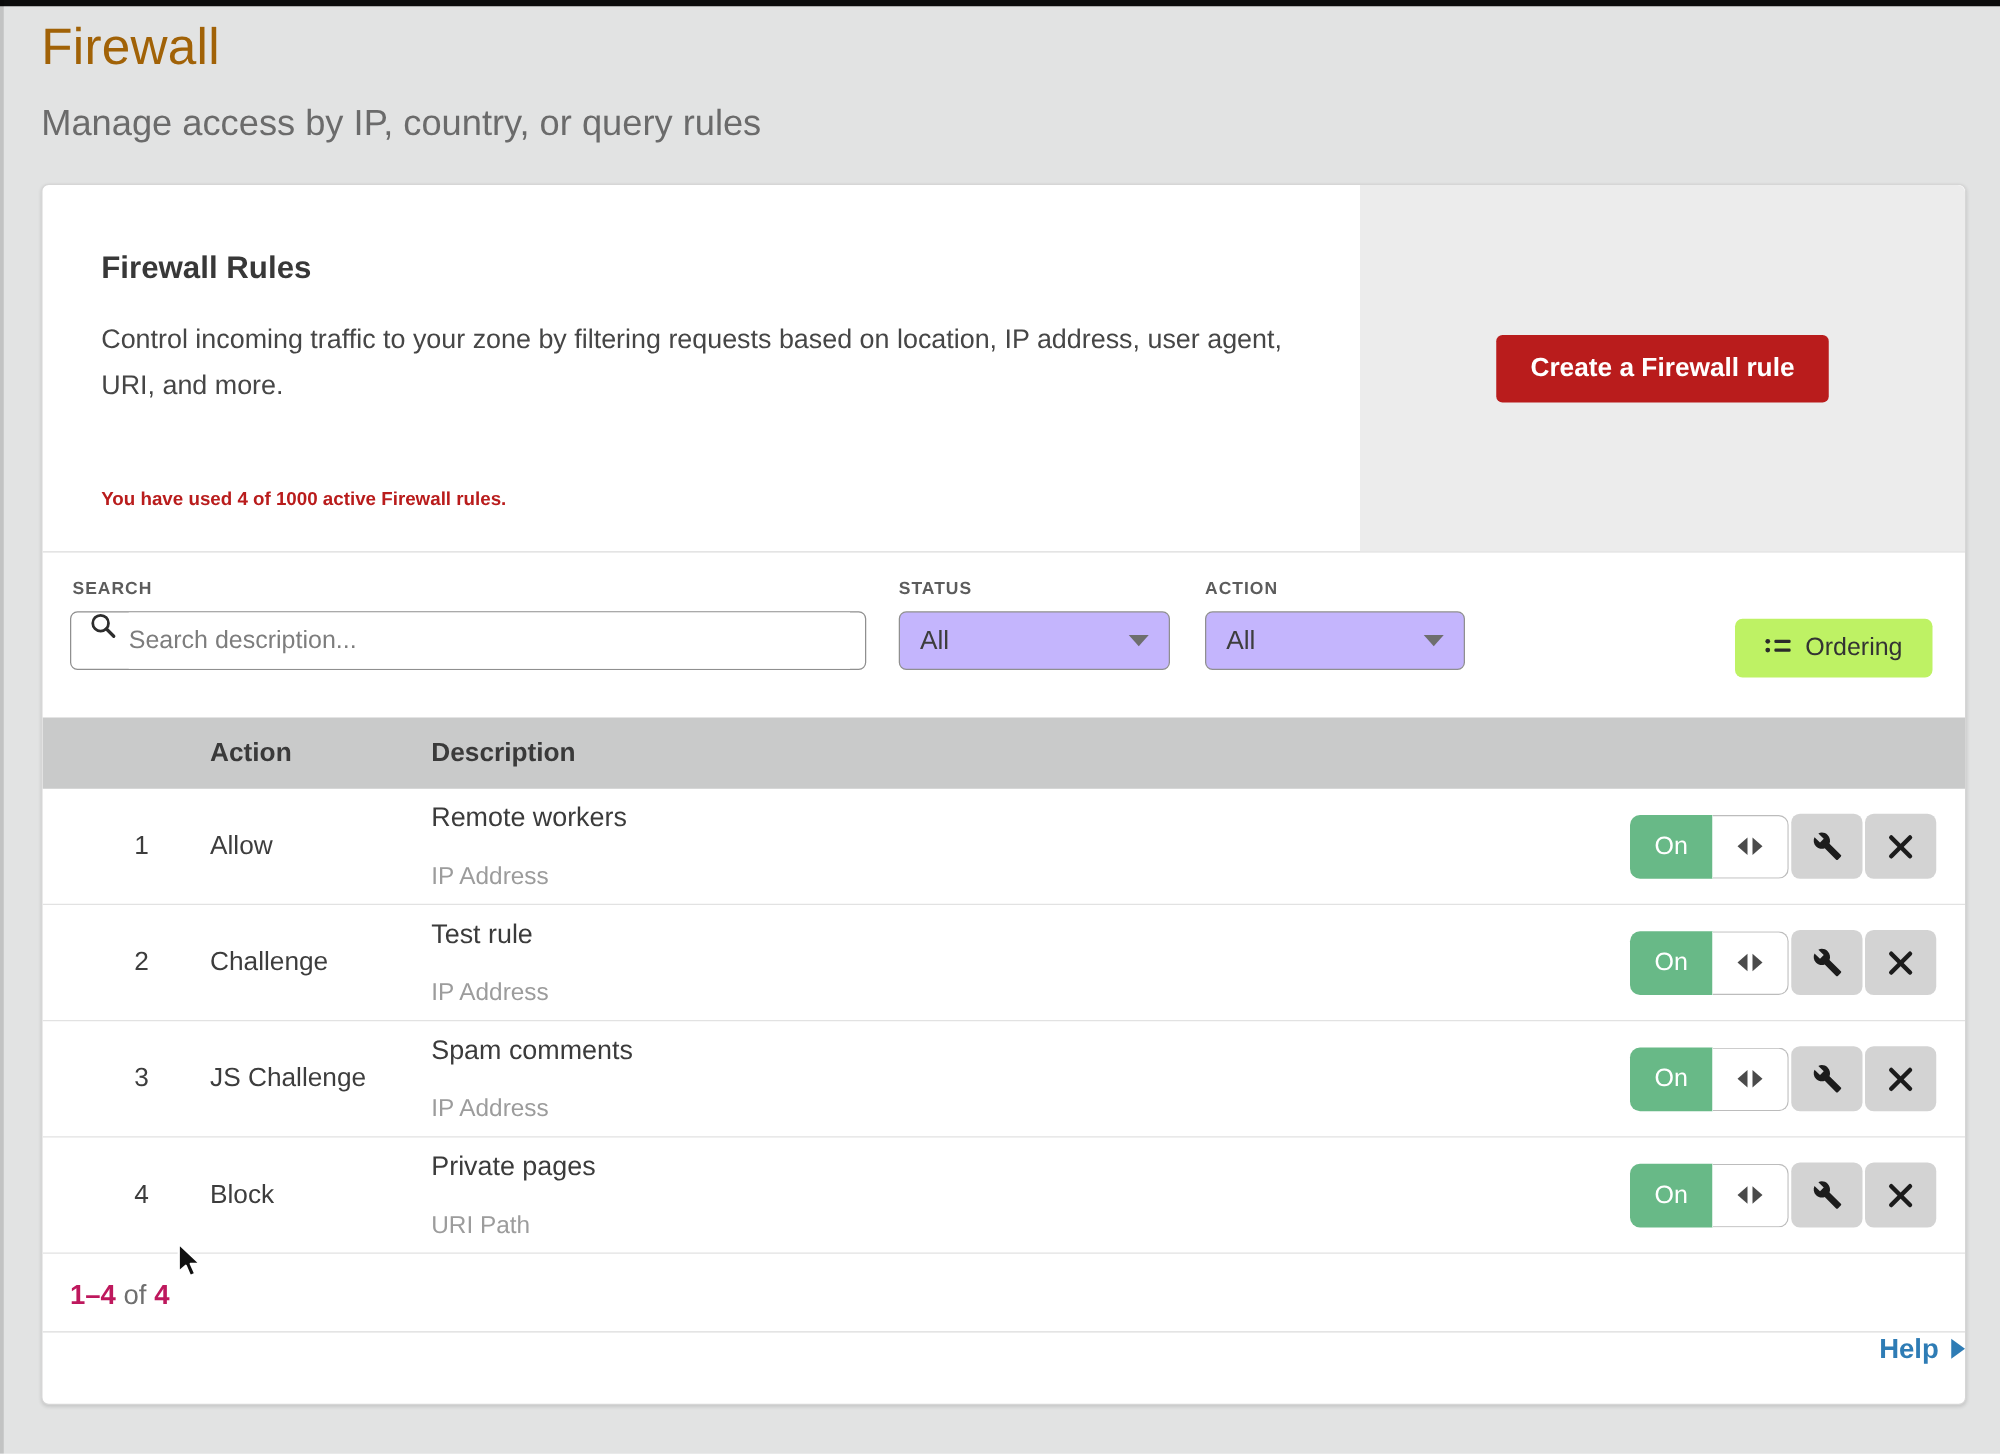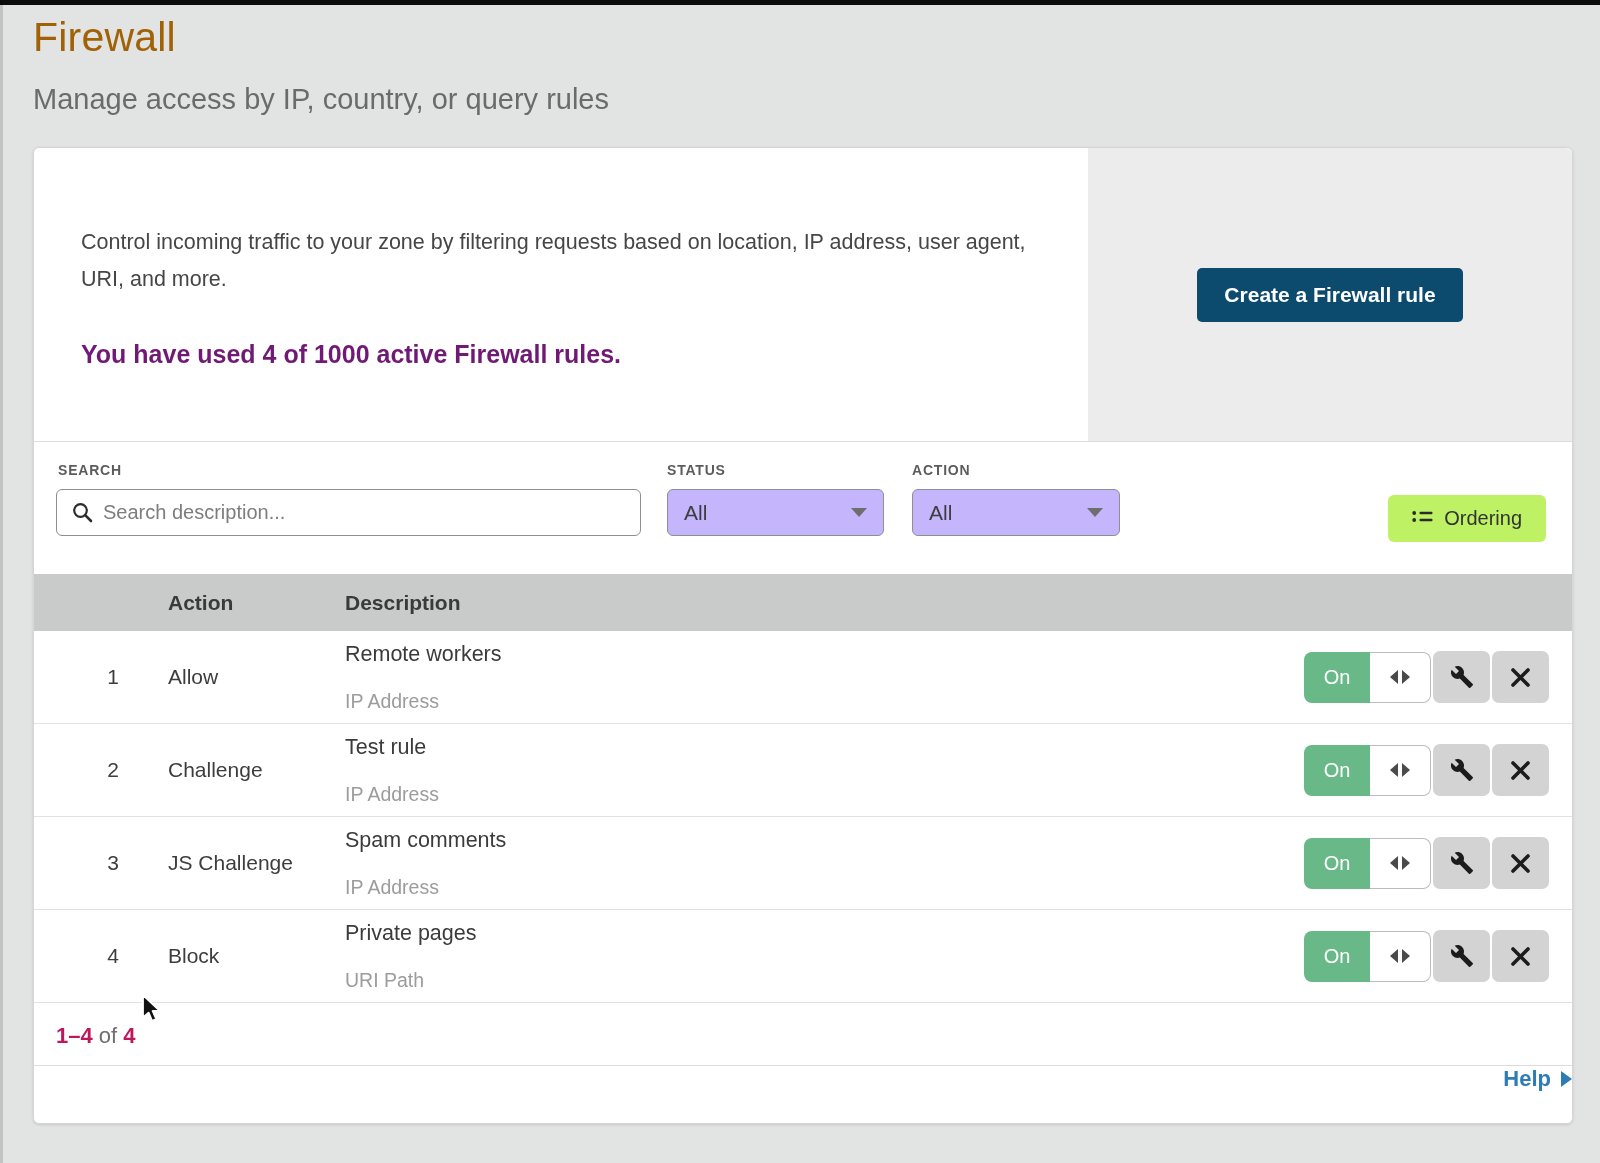--- a/index.html
+++ b/index.html
@@ -26,42 +26,42 @@
     border-radius:6px;
     box-shadow:0 1px 3px rgba(0,0,0,0.12);
     overflow:hidden;
   }
 
   
   .card-top { display:flex; height:294px; border-bottom:1px solid #dcdcdc; }
   .card-top-left { flex:1; padding:52px 40px 0 47px; }
   .card-heading { font-size:25px; font-weight:700; color:#383838; }
   .card-desc { margin-top:24px; max-width:945px; font-size:21.5px; line-height:1.72; color:#464646; }
-  .card-usage { margin-top:42px; font-size:25px; font-weight:700; color:#701a75; }
+  .card-usage { margin-top:64px; font-size:15px; font-weight:700; color:#b91c1c; }
   .card-top-right {
     width:484px; background:#ececec;
     display:flex; align-items:center; justify-content:center;
     border-top-right-radius:6px;
   }
   .create-btn {
     border:none; cursor:pointer;
-    background:#0c4a6e; color:#fff;
+    background:#b91c1c; color:#fff;
     font-family:"Liberation Sans", sans-serif;
     font-size:21px; font-weight:700;
     padding:15px 27px; border-radius:5px;
   }
 
   
   .filters { display:flex; align-items:flex-start; padding:20px 26px 0 22px; height:132px; }
   .filter-group { display:flex; flex-direction:column; }
   .filter-label { font-size:14px; font-weight:700; letter-spacing:0.8px; color:#5c5c5c; margin:0 0 11px 2px; }
   .search-box {
-    width:585px; height:47px;
+    width:637px; height:47px;
     border:1px solid #8f8f8f; border-radius:6px;
-    display:flex; align-items:center; padding:0 12px 0 15px; background:#fff;
+    display:flex; padding:0 12px 0 15px; background:#fff;
   }
   .search-box input {
     border:none; outline:none; flex:1; margin-left:10px;
     font-family:"Liberation Sans", sans-serif;
     font-size:20px; color:#555;
   }
   .search-box input::placeholder { color:#7d7d7d; }
   .select-box {
     height:47px; border:1px solid #8f8f8f; border-radius:6px; background:#c4b5fd;
     display:flex; align-items:center; justify-content:space-between;
@@ -145,20 +145,21 @@
 
 <div class="page-header">
   <div class="page-title">Firewall</div>
   <div class="page-subtitle">Manage access by IP, country, or query rules</div>
 </div>
 
 <div class="card">
 
   <div class="card-top">
     <div class="card-top-left">
+      <div class="card-heading">Firewall Rules</div>
       <div class="card-desc">Control incoming traffic to your zone by filtering requests based on location, IP address, user agent, URI, and more.</div>
       <div class="card-usage">You have used 4 of 1000 active Firewall rules.</div>
     </div>
     <div class="card-top-right">
       <button class="create-btn">Create a Firewall rule</button>
     </div>
   </div>
 
   <div class="filters">
     <div class="filter-group">

